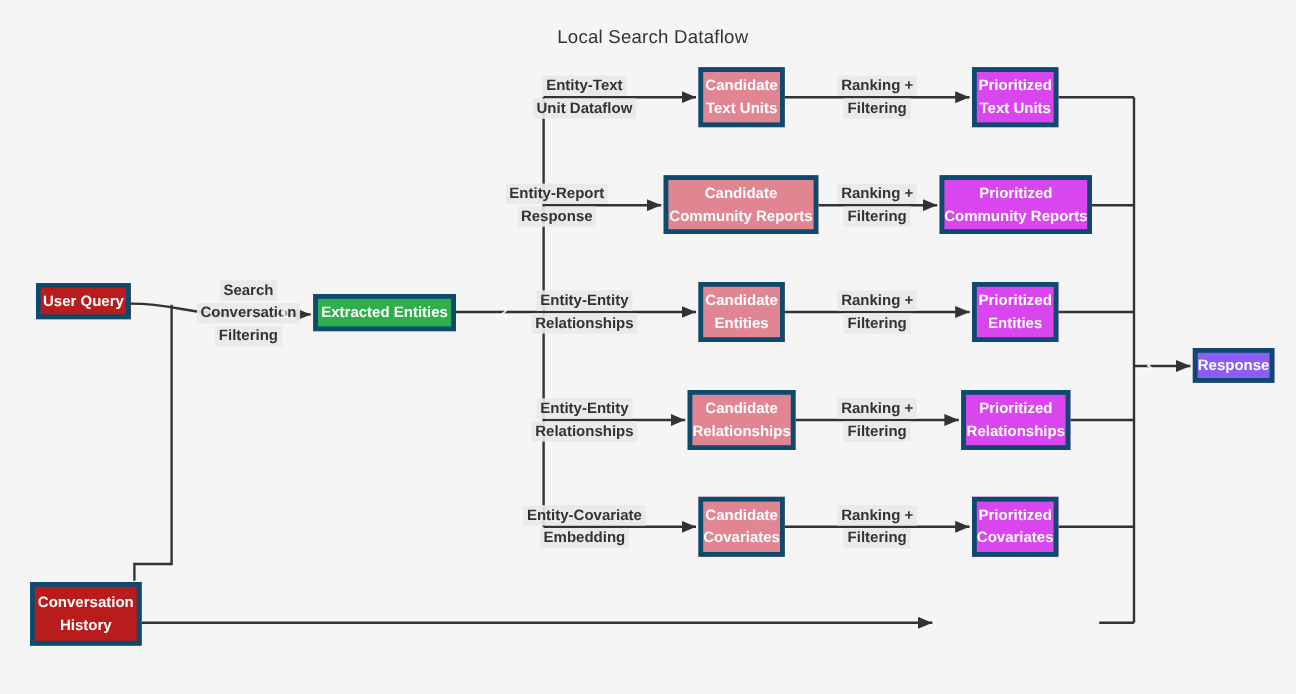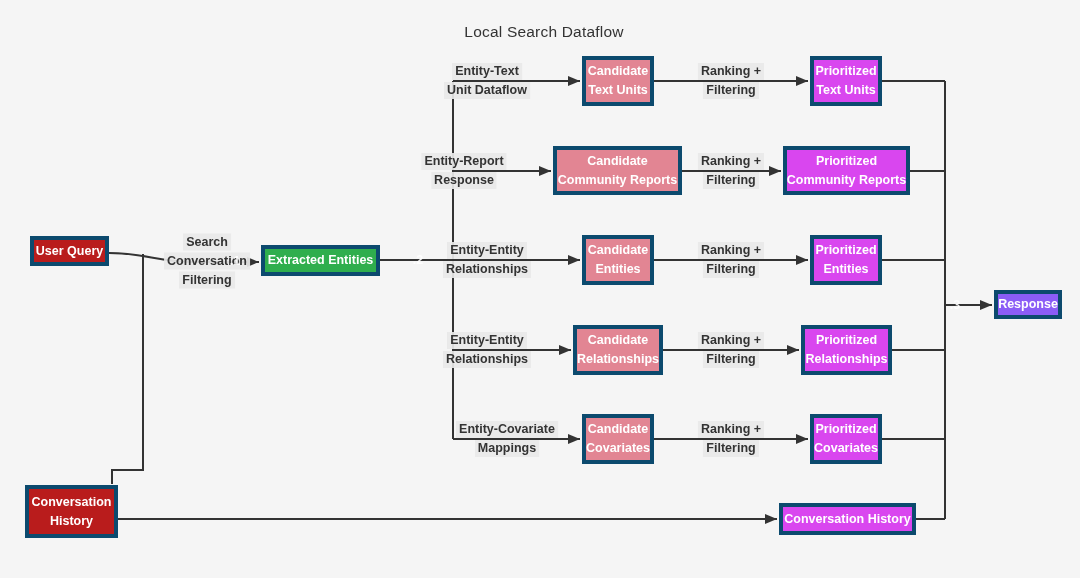--- a/index.html
+++ b/index.html
@@ -126,23 +126,20 @@
     <span>Entities</span>
   </div>
   <div class="node orange" style="left:801px;top:325px;width:91px;height:50px">
     <span>Prioritized</span>
     <span>Relationships</span>
   </div>
   <div class="node orange" style="left:810px;top:414px;width:72px;height:50px">
     <span>Prioritized</span>
     <span>Covariates</span>
   </div>
-  <div class="node orange" style="left:779px;top:503px;width:137px;height:32px">
-    <span>Conversation History</span>
-  </div>
 
   <div class="node purple" style="left:994px;top:290px;width:68px;height:29px">
     <span>Response</span>
   </div>
 
   <div class="elabel" style="left:207px;top:261px">
     <span>Search</span>
     <span>Conversation</span>
     <span>Filtering</span>
   </div>
@@ -156,23 +153,23 @@
     <span>Response</span>
   </div>
   <div class="elabel" style="left:487px;top:260px">
     <span>Entity-Entity</span>
     <span>Relationships</span>
   </div>
   <div class="elabel" style="left:487px;top:350px">
     <span>Entity-Entity</span>
     <span>Relationships</span>
   </div>
-  <div class="elabel" style="left:507px;top:439px">
+  <div class="elabel" style="left:487px;top:439px">
     <span>Entity-Covariate</span>
-    <span>Mappings</span>
+    <span>Embedding</span>
   </div>
 
   <div class="elabel" style="left:731px;top:81px">
     <span>Ranking +</span>
     <span>Filtering</span>
   </div>
   <div class="elabel" style="left:731px;top:171px">
     <span>Ranking +</span>
     <span>Filtering</span>
   </div>

